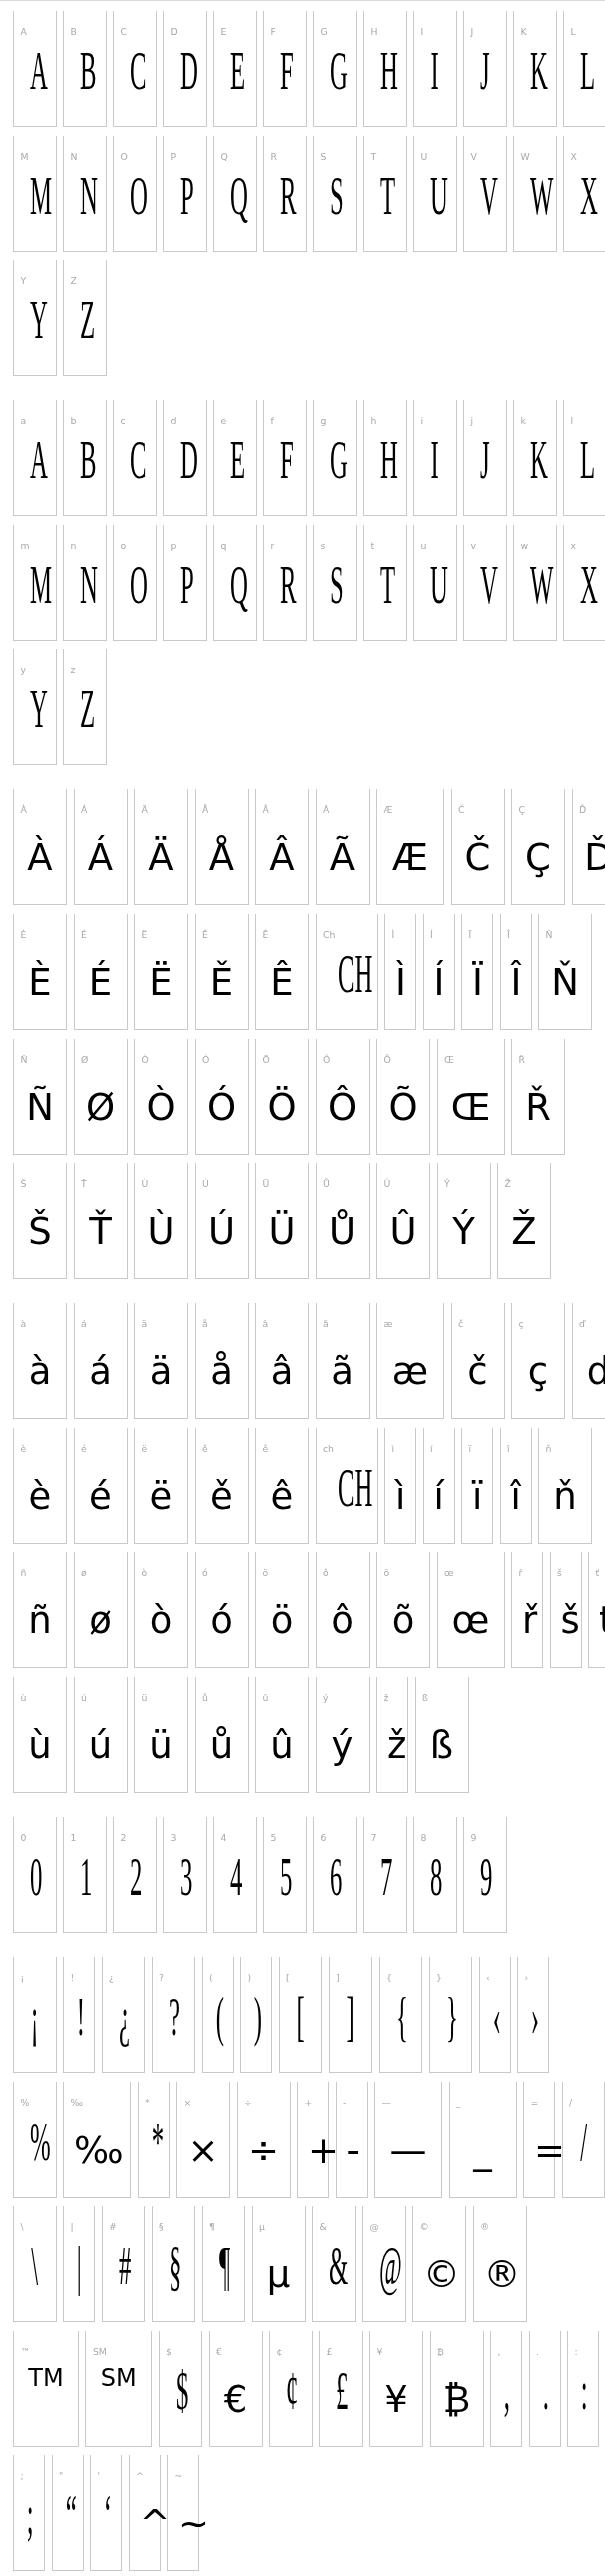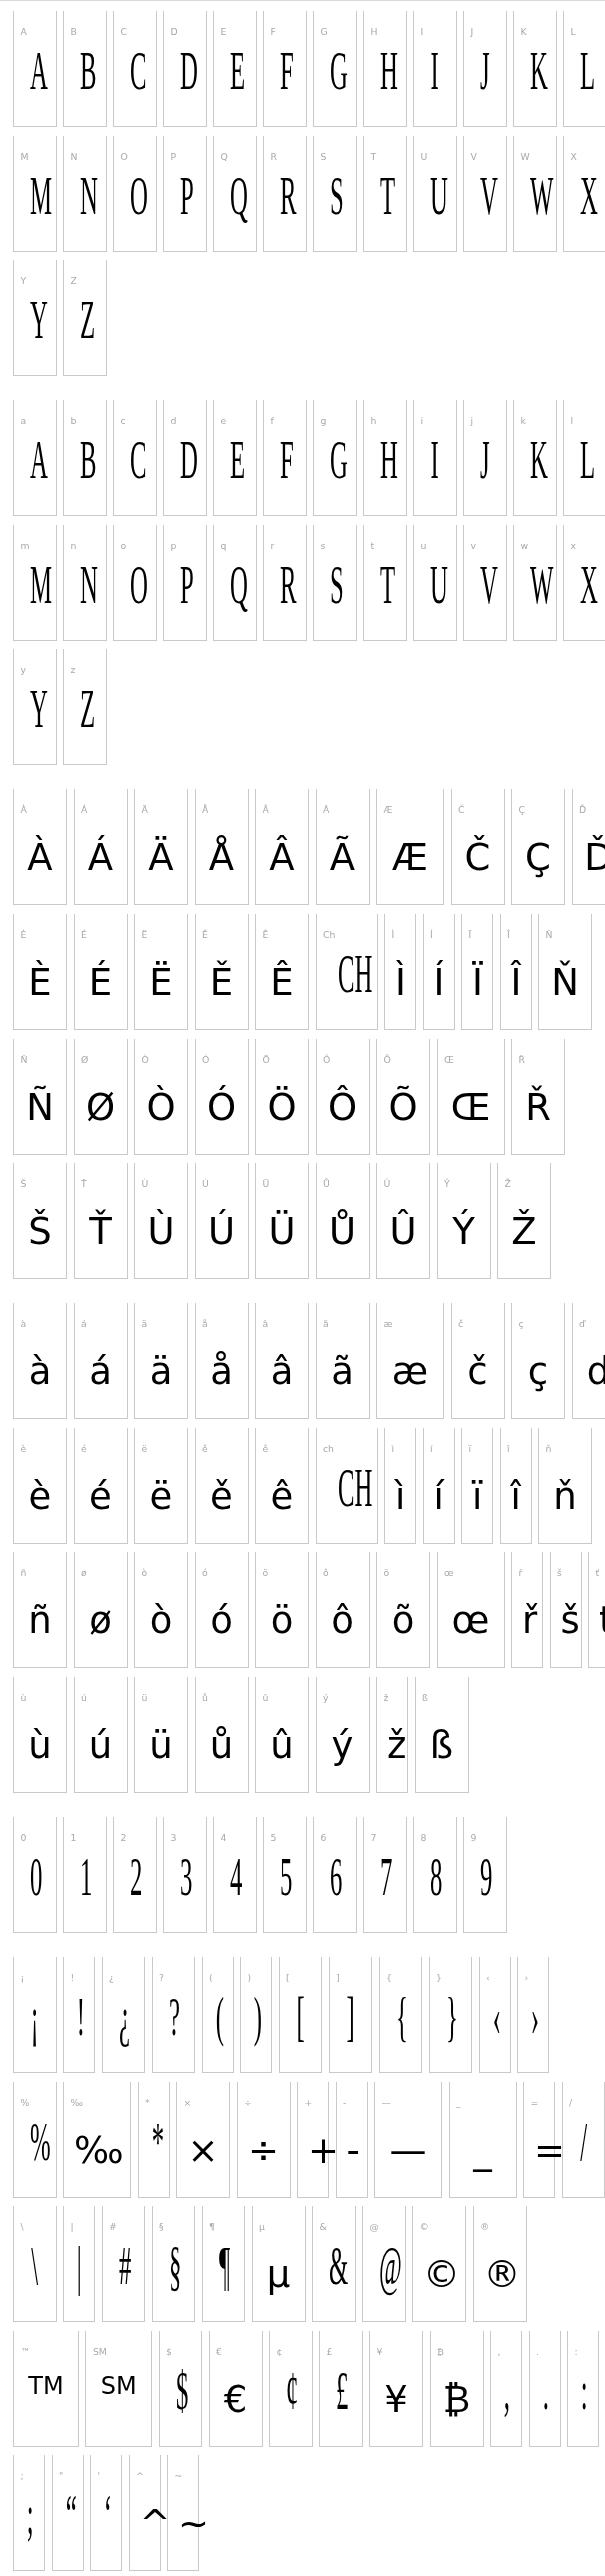--- a/index.html
+++ b/index.html
@@ -34,21 +34,21 @@
     transform:scaleX(0.45);transform-origin:50% 100%;
   }
   
   .g-n{
     font-family:"DejaVu Sans","Liberation Sans",sans-serif;
     font-size:37px;width:32px;
   }
   .w-n .g-s,.w-n .g-n{width:10px;}
   .w-w .g-s{width:40px;}
   .w-w .g-n{width:46px;}
-  .sz-sm .g-n{font-size:24px;width:auto;padding:0 4.3px;margin-bottom:20px;}
+  .sz-sm .g-n{font-size:24px;width:auto;padding:0 4.3px;margin-bottom:28px;}
 </style>
 </head>
 <body>
 
 <div id="grid">
     <div class="section">
       <div class="row"><div class="cell"><span class="lbl">A</span><div class="gbox">
             <span class="glyph g-s">A</span>
           </div></div><div class="cell"><span class="lbl">B</span><div class="gbox">
             <span class="glyph g-s">B</span>

